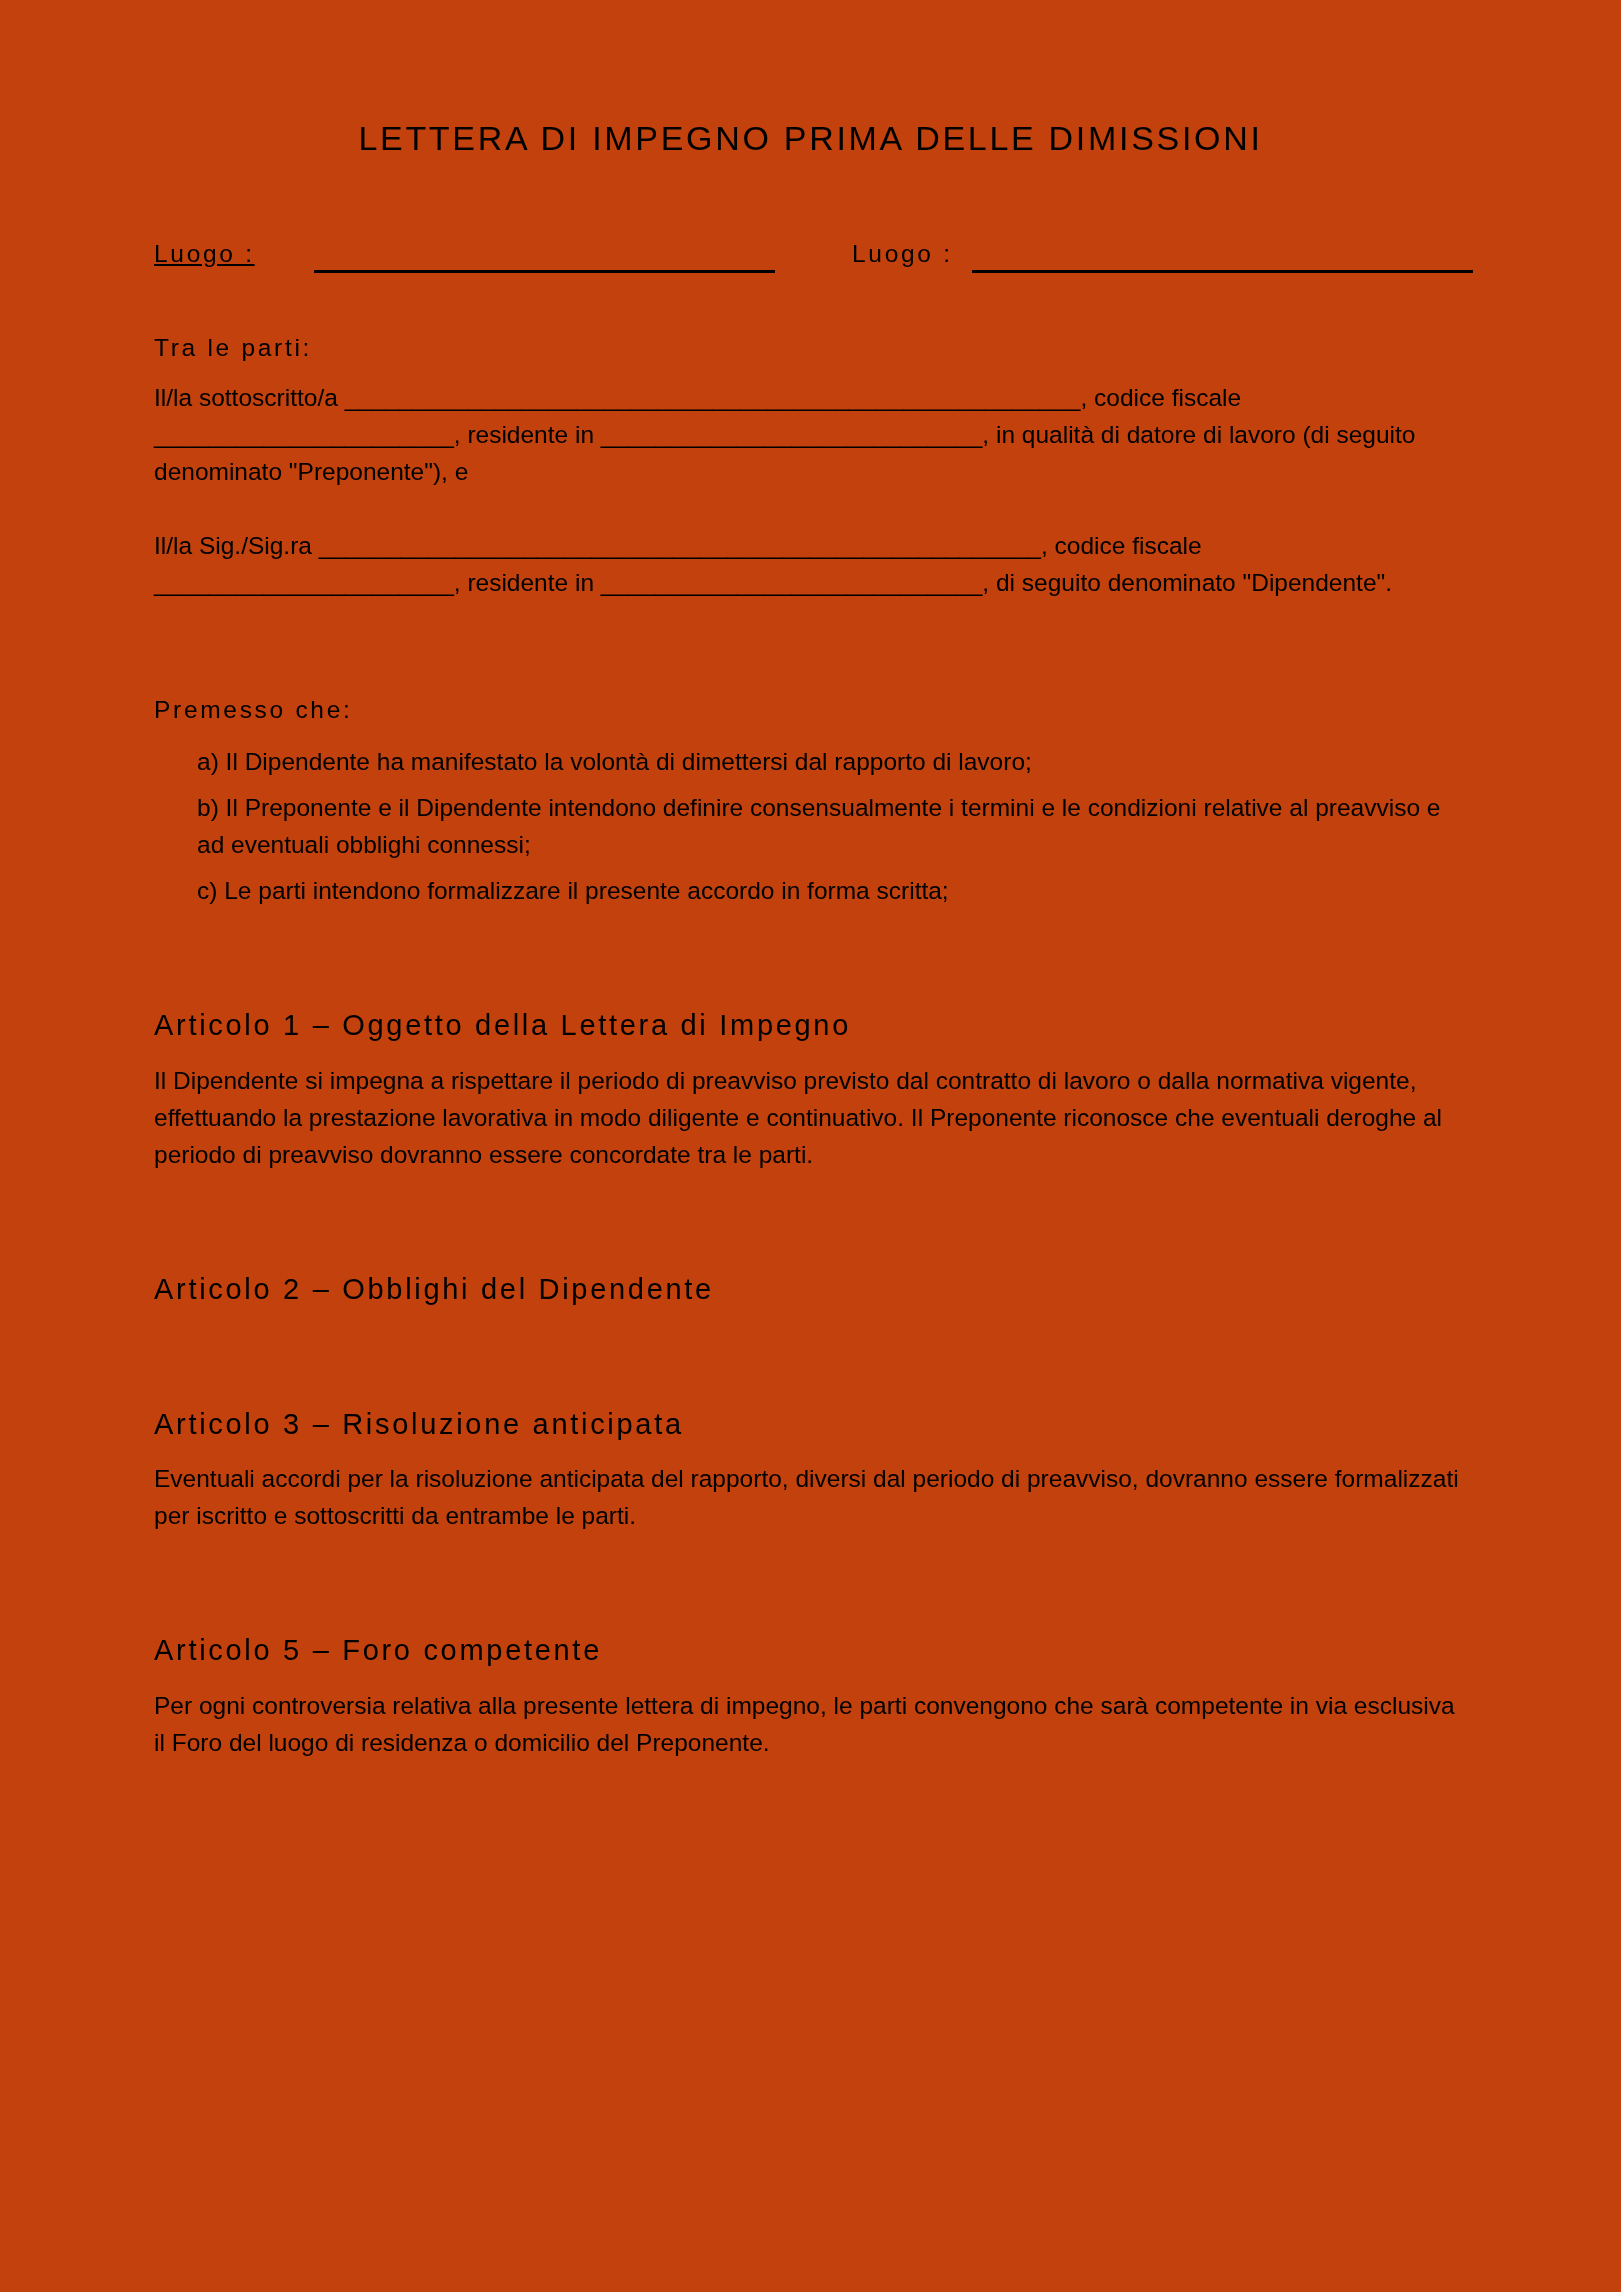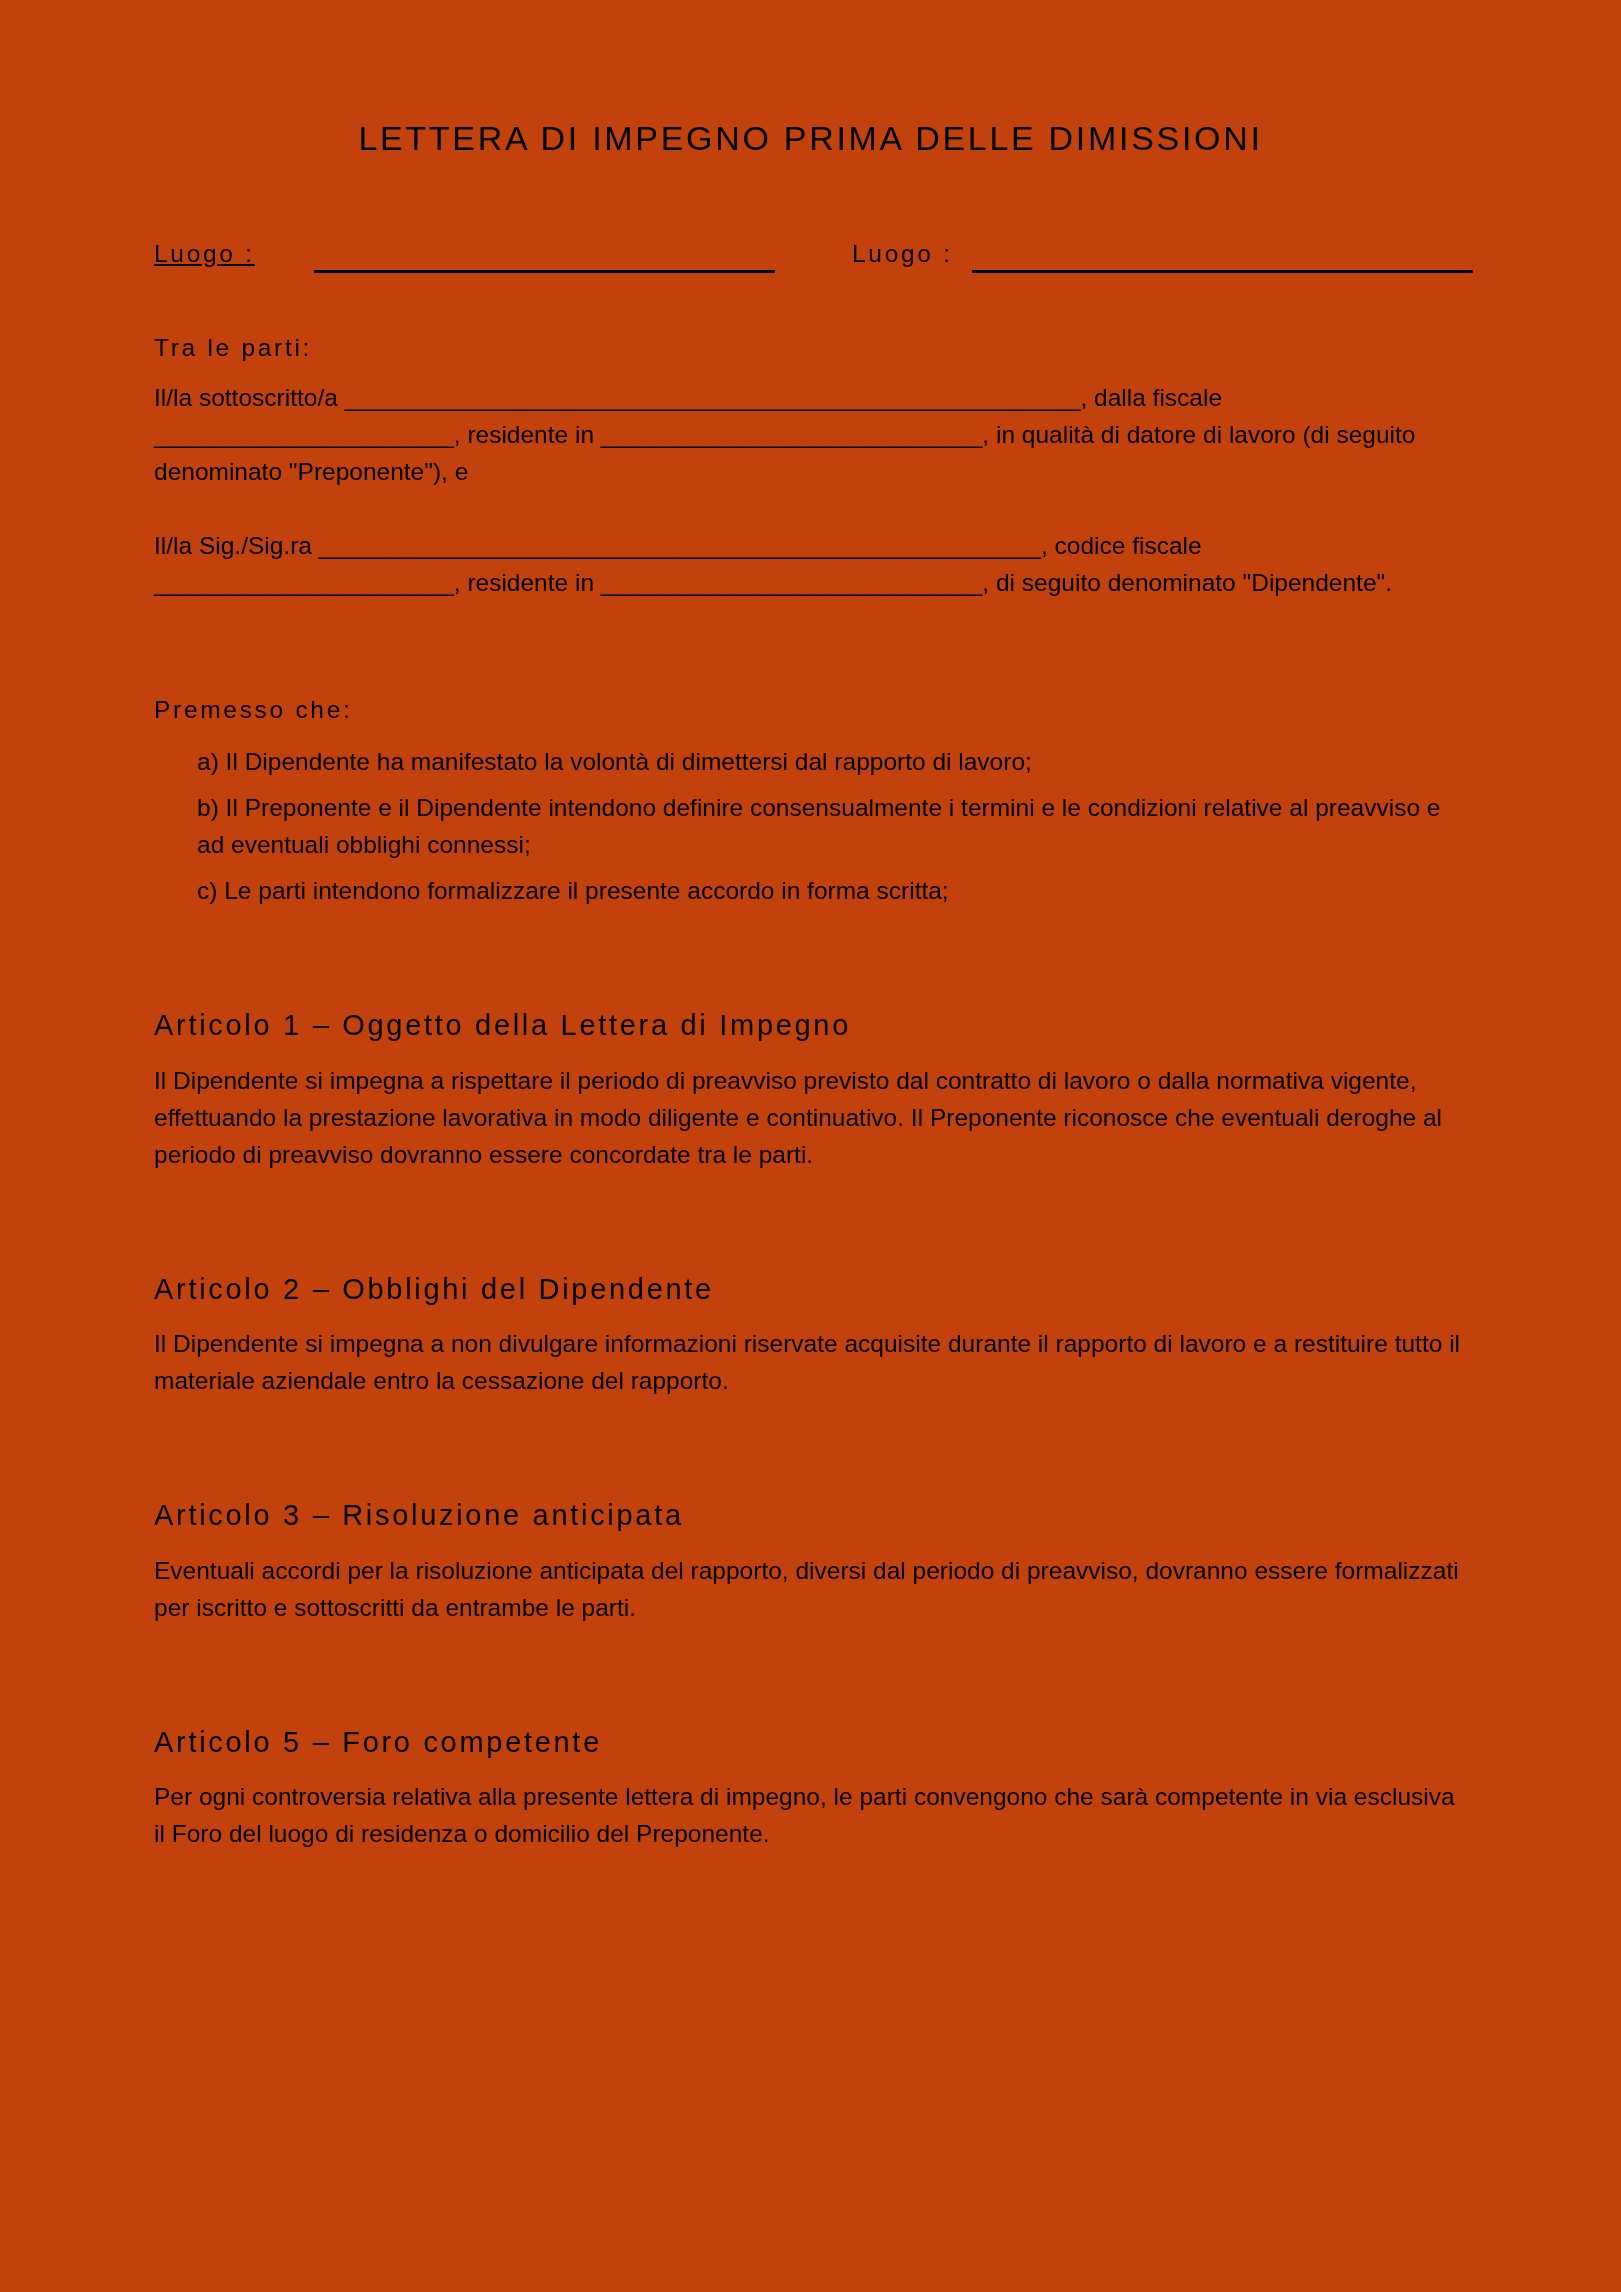--- a/index.html
+++ b/index.html
@@ -98,21 +98,21 @@
   <div class="meta-row">
     <span class="meta-label place">Luogo :</span>
     <span class="write-rule place"></span>
     <span class="meta-label date">Luogo :</span>
     <span class="write-rule date"></span>
   </div>
 
   <p class="parties-intro">Tra le parti:</p>
 
   <div class="party first">
-    <div class="party-line">Il/la sottoscritto/a ______________________________________________________, dalla fiscale</div>
+    <div class="party-line">Il/la sottoscritto/a ______________________________________________________, codice fiscale</div>
     <div class="party-line">______________________, residente in ____________________________, in qualità di datore di lavoro (di seguito</div>
     <div class="party-line">denominato "Preponente"), e</div>
   </div>
 
   <div class="party second">
     <div class="party-line">Il/la Sig./Sig.ra _____________________________________________________, codice fiscale</div>
     <div class="party-line">______________________, residente in ____________________________, di seguito denominato "Dipendente".</div>
   </div>
 
   <p class="premises-heading">Premesso che:</p>
@@ -123,21 +123,20 @@
     <div class="premise-item">c) Le parti intendono formalizzare il presente accordo in forma scritta;</div>
   </div>
 
   <section class="article">
     <h2 class="article-heading">Articolo 1 – Oggetto della Lettera di Impegno</h2>
     <p class="article-body">Il Dipendente si impegna a rispettare il periodo di preavviso previsto dal contratto di lavoro o dalla normativa vigente, effettuando la prestazione lavorativa in modo diligente e continuativo. Il Preponente riconosce che eventuali deroghe al periodo di preavviso dovranno essere concordate tra le parti.</p>
   </section>
 
   <section class="article">
     <h2 class="article-heading">Articolo 2 – Obblighi del Dipendente</h2>
-    <p class="article-body">Il Dipendente si impegna a non divulgare informazioni riservate acquisite durante il rapporto di lavoro e a restituire tutto il materiale aziendale entro la cessazione del rapporto.</p>
   </section>
 
   <section class="article">
     <h2 class="article-heading">Articolo 3 – Risoluzione anticipata</h2>
     <p class="article-body">Eventuali accordi per la risoluzione anticipata del rapporto, diversi dal periodo di preavviso, dovranno essere formalizzati per iscritto e sottoscritti da entrambe le parti.</p>
   </section>
 
   <section class="article">
     <h2 class="article-heading">Articolo 5 – Foro competente</h2>
     <p class="article-body">Per ogni controversia relativa alla presente lettera di impegno, le parti convengono che sarà competente in via esclusiva il Foro del luogo di residenza o domicilio del Preponente.</p>

